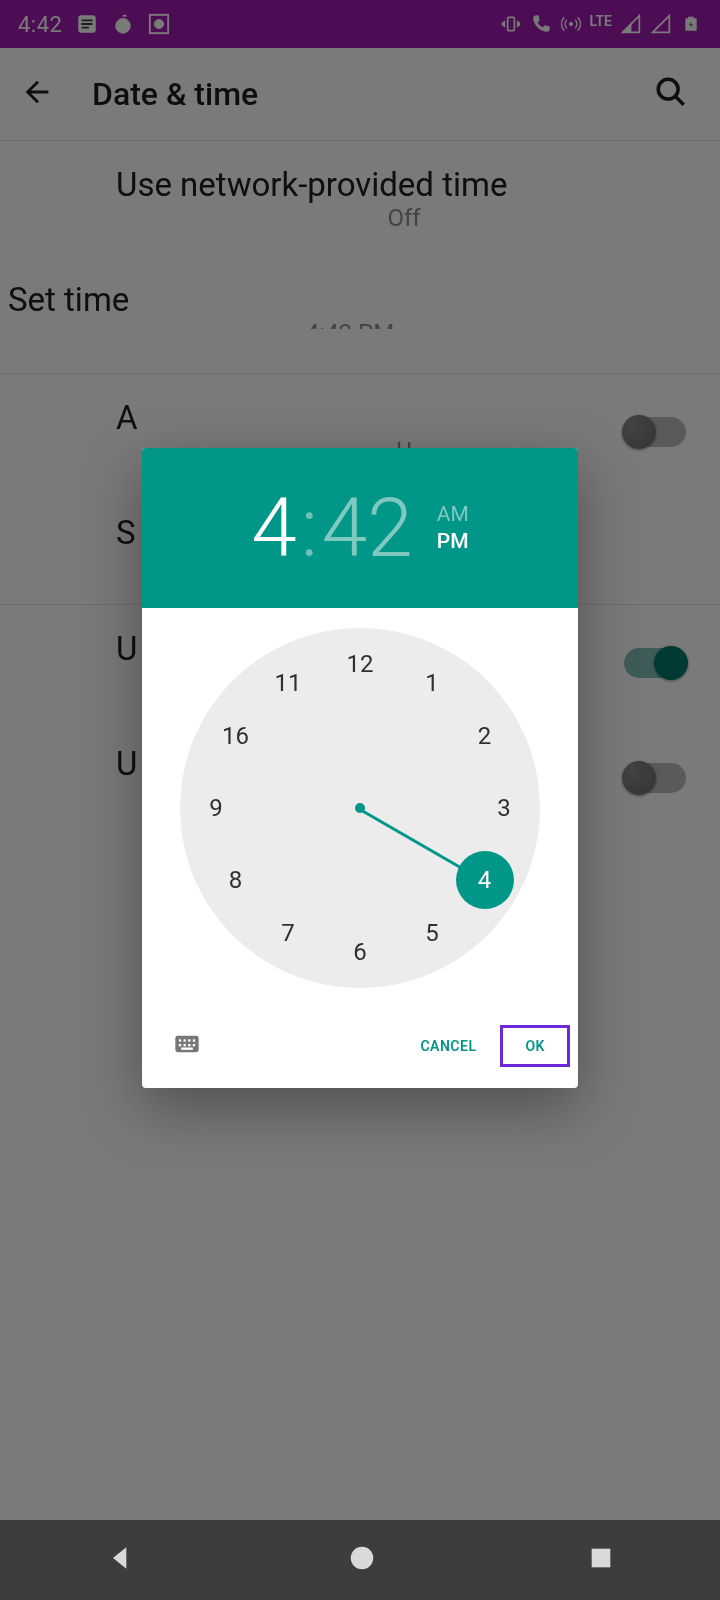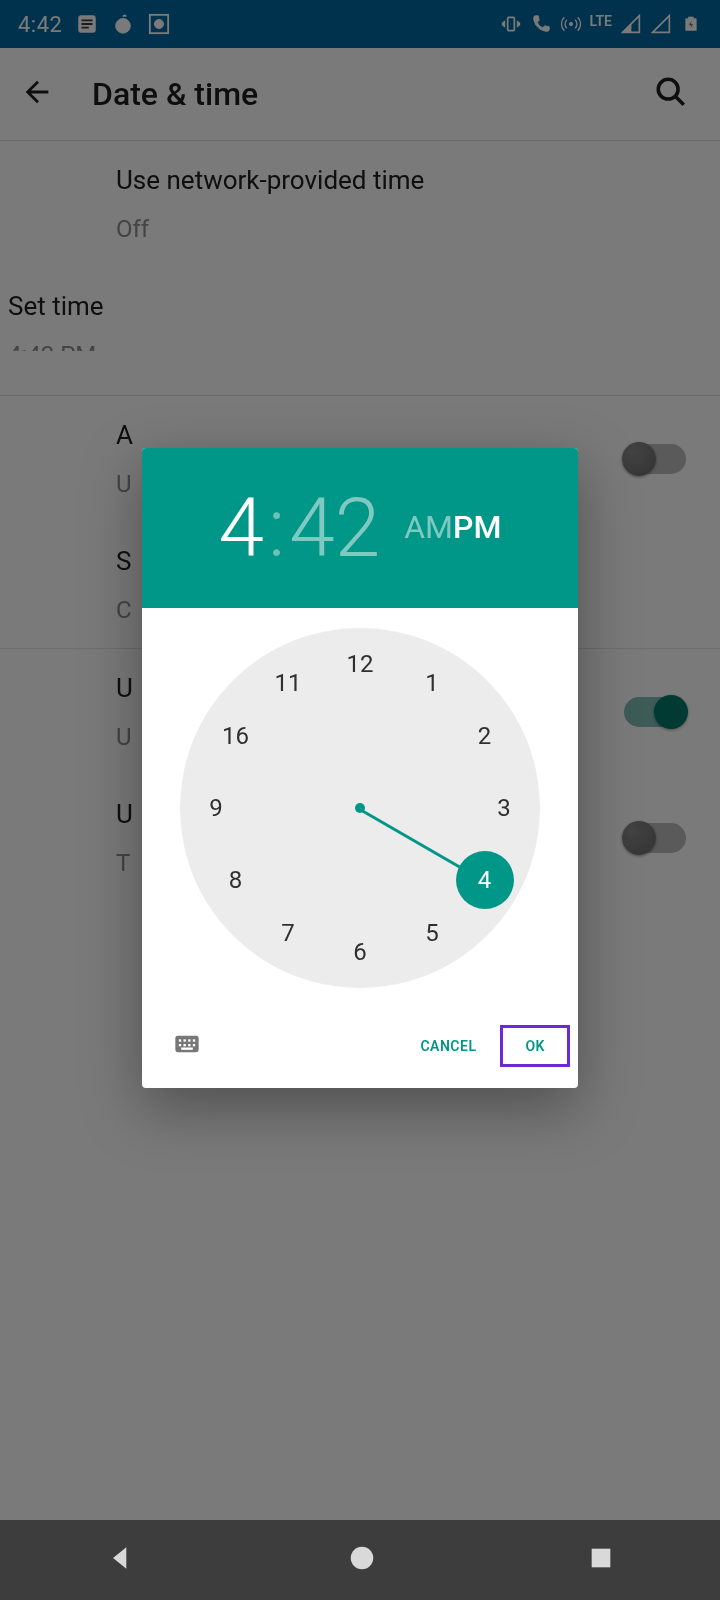--- a/index.html
+++ b/index.html
@@ -1,53 +1,53 @@
 <!DOCTYPE html>
 <html><head>
 <meta charset="utf-8">
 <style>
   * { margin: 0; padding: 0; box-sizing: border-box; font-family: Roboto, Arial, sans-serif; }
   body { width: 720px; height: 1600px; background: #fff; position: relative; overflow: hidden; }
 
   
-  .status-bar { height: 48px; background: #0369a1; color: #fff; display: flex; align-items: center; padding: 0 18px; font-size: 22px; }
+  .status-bar { height: 48px; background: #a21caf; color: #fff; display: flex; align-items: center; padding: 0 18px; font-size: 22px; }
   .status-left { display: flex; align-items: center; gap: 14px; }
   .status-right { margin-left: auto; display: flex; align-items: flex-start; gap: 8px; }
   .status-clock { font-weight: 400; letter-spacing: 0.5px; }
   .status-icon { width: 22px; height: 22px; display: flex; align-items: center; justify-content: center; }
   .status-icon svg { fill: #fff; stroke: #fff; }
 
   
   .page { position: absolute; inset: 0; top: 48px; background: #fff; }
   .app-bar { height: 92px; display: flex; align-items: center; padding: 0 20px; color: #1f1f1f; }
   .app-title { font-size: 32px; font-weight: 500; margin-left: 38px; }
   .search-btn { margin-left: auto; padding: 12px; }
   .divider { height: 1px; background: #e3e3e3; }
 
   .setting-item { padding: 24px 28px 24px 116px; position: relative; }
-  .setting-title { font-size: 26px; color: #202020; }
-  .setting-sub { font-size: 24px; color: #8e8e8e; margin-top: 20px; }
+  .setting-title { font-size: 33px; color: #202020; }
+  .setting-sub { font-size: 24px; color: #8e8e8e; margin-top: 0; text-align: center; }
 
   .toggle { position: absolute; right: 34px; top: 50%; transform: translateY(-50%); width: 62px; height: 30px; border-radius: 15px; background: #bdbdbd; }
   .toggle::after { content: ""; position: absolute; width: 34px; height: 34px; border-radius: 50%; top: -2px; background: radial-gradient(circle at 30% 30%, #8d8d8d 0%, #6b6b6b 100%); box-shadow: 0 1px 3px rgba(0,0,0,0.4); }
   .toggle.off::after { left: -2px; }
   .toggle.on::after { right: -2px; background: #00796b; }
   .toggle.on { background: #7fbfb6; }
 
   
   .scrim { position: absolute; inset: 0; background: rgba(0,0,0,0.52); }
 
   
   .dialog { position: absolute; left: 142px; top: 448px; width: 436px; background: #fff; border-radius: 4px; box-shadow: 0 20px 60px rgba(0,0,0,0.35); overflow: hidden; }
   .dialog-header { height: 160px; background: #009688; color: #b2dfdb; display: flex; align-items: center; justify-content: center; gap: 10px; }
   .time-large { font-size: 82px; font-weight: 300; line-height: 1; display: flex; align-items: center; }
   .time-hour { color: #fff; }
   .time-colon { color: #6cc1b8; margin: 0 4px; }
   .time-minute { color: #7fc9c1; }
-  .ampm { display: flex; flex-direction: row; font-size: 32px; font-weight: 400; margin-left: 14px; line-height: 1.3; align-items: center; }
+  .ampm { display: flex; flex-direction: column; font-size: 21px; font-weight: 400; margin-left: 14px; line-height: 1.3; }
   .ampm .dim { color: #7fc9c1; }
   .ampm .sel { color: #ffffff; font-weight: 500; }
 
   .clock-wrap { padding: 20px 0 30px; display: flex; justify-content: center; }
   .clock { position: relative; width: 360px; height: 360px; border-radius: 50%; background: #ececec; }
   .clock-num { position: absolute; width: 40px; height: 40px; display: flex; align-items: center; justify-content: center; font-size: 24px; color: #303030; transform: translate(-50%,-50%); }
   .clock-center { position: absolute; left: 50%; top: 50%; width: 10px; height: 10px; border-radius: 50%; background: #009688; transform: translate(-50%,-50%); z-index: 2;}
   .clock-hand { position: absolute; left: 50%; top: 50%; width: 140px; height: 3px; background: #009688; transform-origin: 0 50%; transform: rotate(30deg); z-index:1;}
   .clock-sel { position: absolute; width: 58px; height: 58px; border-radius: 50%; background: #009688; display: flex; align-items: center; justify-content: center; color: #fff; font-size: 24px; transform: translate(-50%,-50%); z-index:3;}
 

